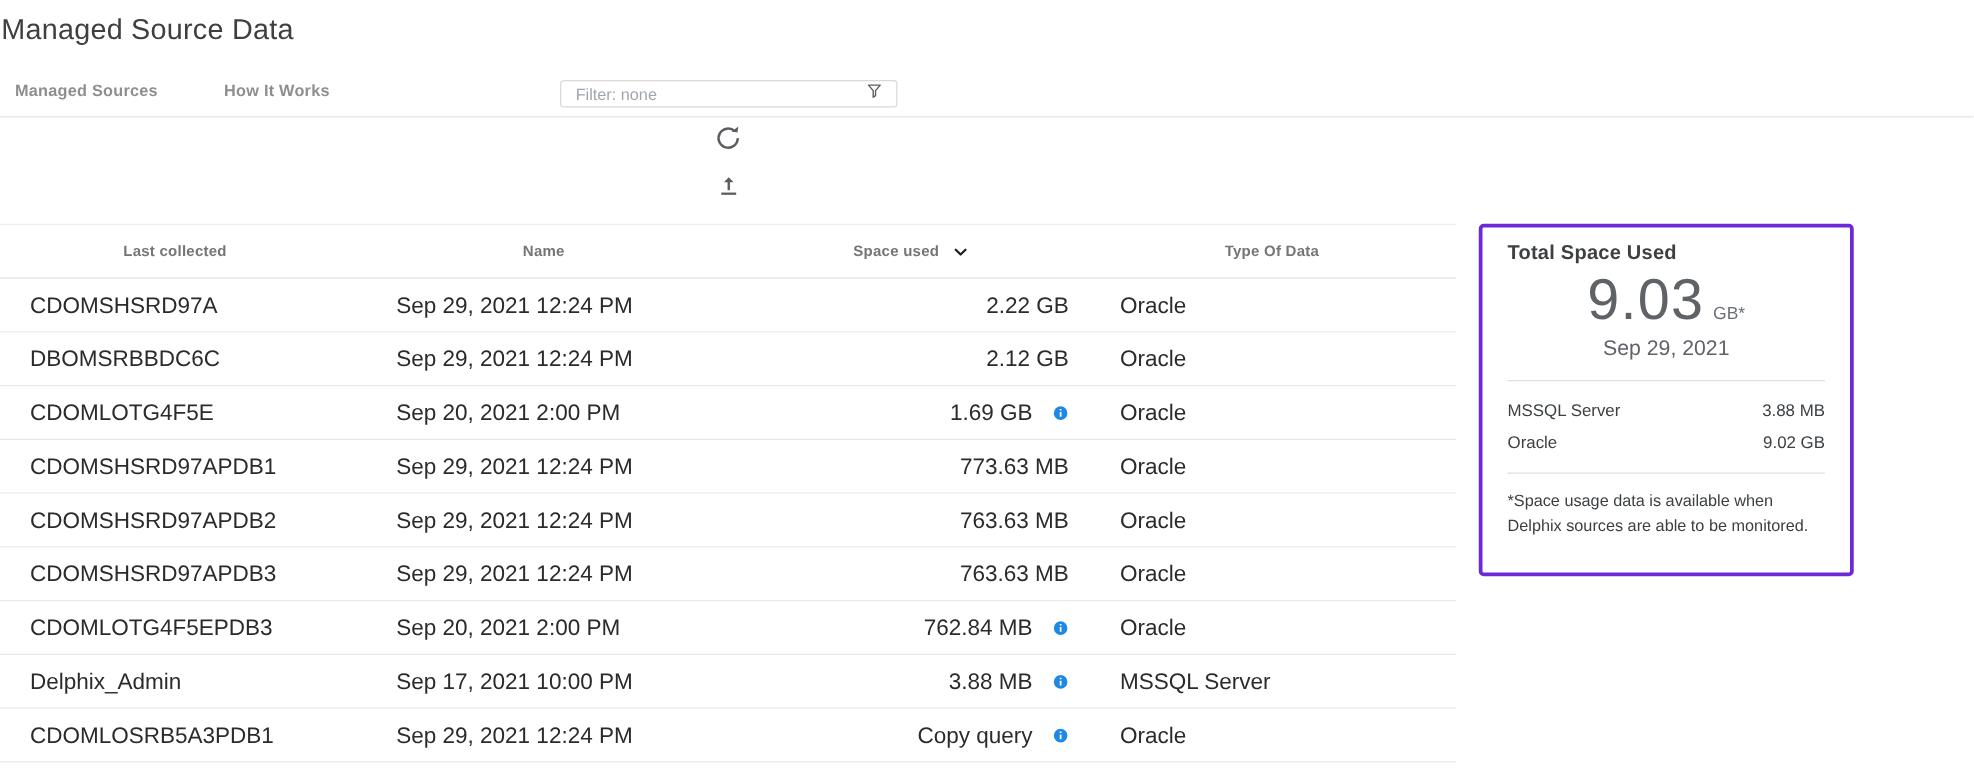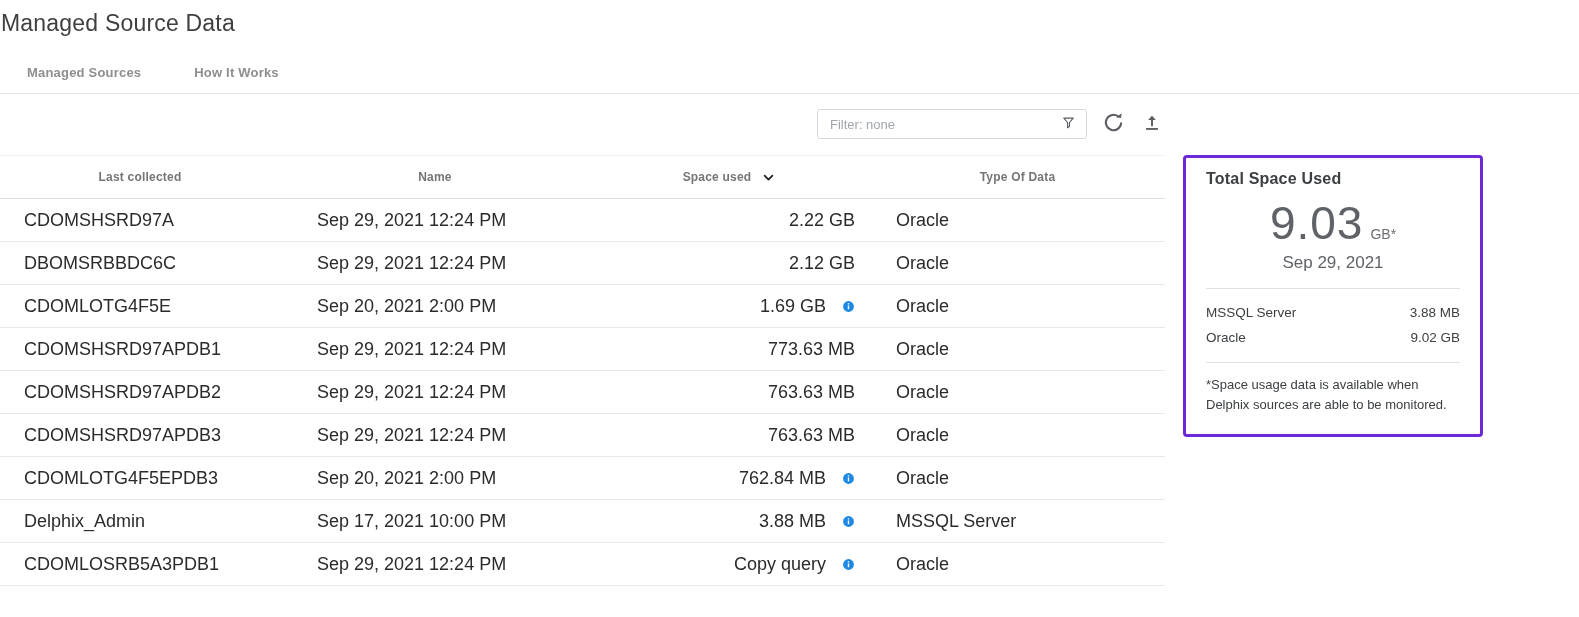--- a/index.html
+++ b/index.html
@@ -7,27 +7,27 @@
   body {
     width:1579px; height:617px; background:#ffffff;
     font-family:"Liberation Sans", sans-serif; color:#2b2b2b;
     overflow:hidden;
   }
   .page-title {
     font-size:23px; color:#3f3f3f; padding:10px 0 0 1px; font-weight:400;
     letter-spacing:0.2px;
   }
   .tabs {
-    display:flex; gap:53px; margin-top:28px; padding:0 0 13px 27px;
+    display:flex; gap:53px; margin-top:28px; padding:0 0 13px 12px;
     border-bottom:1px solid #e4e4e4;
   }
   .tab { font-size:13px; font-weight:bold; color:#8e8e8e; cursor:pointer; letter-spacing:0.2px; }
   .toolbar {
-    width:1165px; margin-top:15px; display:flex; justify-content:flex-end;
-    align-items:center; gap:13px; height:30px;
+    width:1165px; margin-top:39px; display:flex; justify-content:flex-end;
+    align-items:center; gap:13px; height:30px;flex-direction:column;
   }
   .filter-box {
     width:270px; height:30px; border:1px solid #d9d9d9; border-radius:3px;
     display:flex; align-items:center; padding:0 10px; background:#fff;
   }
   .filter-box input {
     border:none; outline:none; flex:1; font-size:13px;
     font-family:"Liberation Sans", sans-serif; color:#444;
   }
   .filter-box input::placeholder { color:#a0a6ad; }
@@ -58,21 +58,21 @@
     display:flex; justify-content:flex-end; align-items:center; gap:16px;
     padding-right:15px; white-space:nowrap;
   }
   .cell-type { padding-left:26px; white-space:nowrap; }
   .info-dot { width:13px; height:13px; display:inline-flex; cursor:pointer; }
   .panel {
     width:300px; height:282px; margin-left:18px; border:3px solid #6d28d9;
     border-radius:4px; padding:12px 20px; background:#fff;
   }
   .panel-title { font-size:16px; font-weight:bold; color:#3c4043; letter-spacing:0.2px; }
-  .panel-total { text-align:center; margin-top:8px; }
+  .panel-total { text-align:center; margin-top:0; }
   .total-number { font-size:46px; color:#5f6368; letter-spacing:1px; }
   .total-unit { font-size:14px; color:#6b6e72; margin-left:7px; }
   .panel-date { text-align:center; font-size:17px; color:#5f6368; margin-top:3px; }
   .breakdown {
     margin-top:15px; border-top:1px solid #e0e0e0; border-bottom:1px solid #e0e0e0;
     padding:11px 0 12px 0;
   }
   .breakdown-row {
     display:flex; justify-content:space-between; font-size:13.5px; color:#3c4043;
     padding:5px 0;

